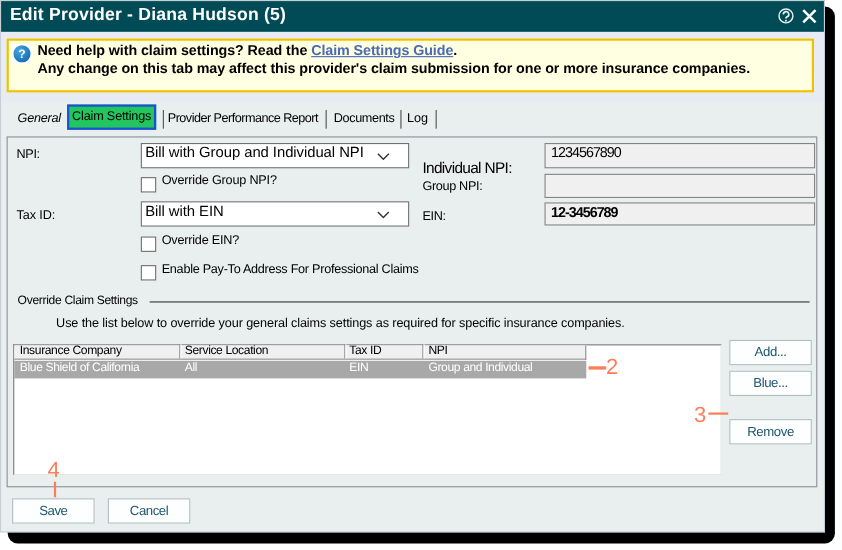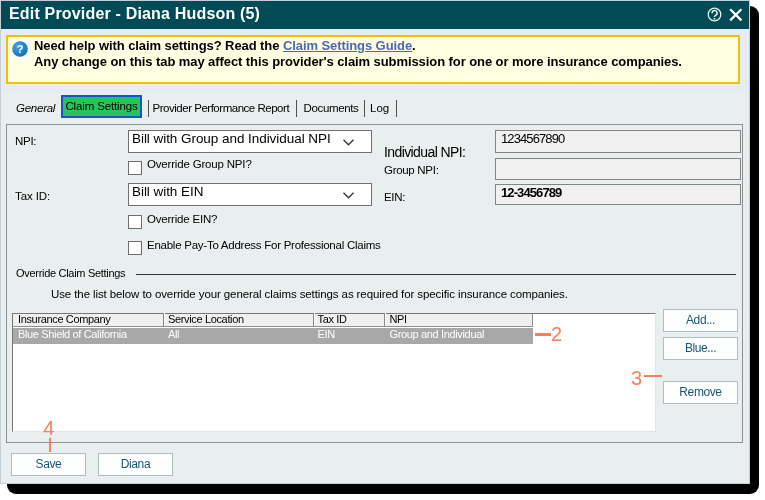--- a/index.html
+++ b/index.html
@@ -138,21 +138,21 @@
     <div class="abs td" style="left:155px;">All</div>
     <div class="abs td" style="left:304.5px;">EIN</div>
     <div class="abs td" style="left:376.5px;">Group and Individual</div>
   </div>
 
   <div class="abs btn rbtn" style="top:308.5px;">Add...</div>
   <div class="abs btn rbtn" style="top:337px;">Blue...</div>
   <div class="abs btn rbtn" style="top:365px;margin-top:16px;">Remove</div>
 
   <div class="abs btn" style="left:11px;top:453px;width:75px;height:23px;line-height:21px;">Save</div>
-  <div class="abs btn" style="left:98px;top:453px;width:75px;height:23px;line-height:21px;">Diana</div>
+  <div class="abs btn" style="left:98px;top:453px;width:75px;height:23px;line-height:21px;">Cancel</div>
 
   <div class="abs ann" style="left:551px;top:323.5px;">2</div>
   <div class="abs annline" style="left:534.5px;top:333.3px;width:16.5px;height:2.6px;"></div>
   <div class="abs ann" style="left:631px;top:367.5px;">3</div>
   <div class="abs annline" style="left:644px;top:374.7px;width:17.5px;height:2.6px;"></div>
   <div class="abs ann" style="left:43.2px;top:417.5px;">4</div>
   <div class="abs annline" style="left:48.7px;top:437.5px;width:2.6px;height:14.5px;"></div>
 </div>
 
 </body></html>

